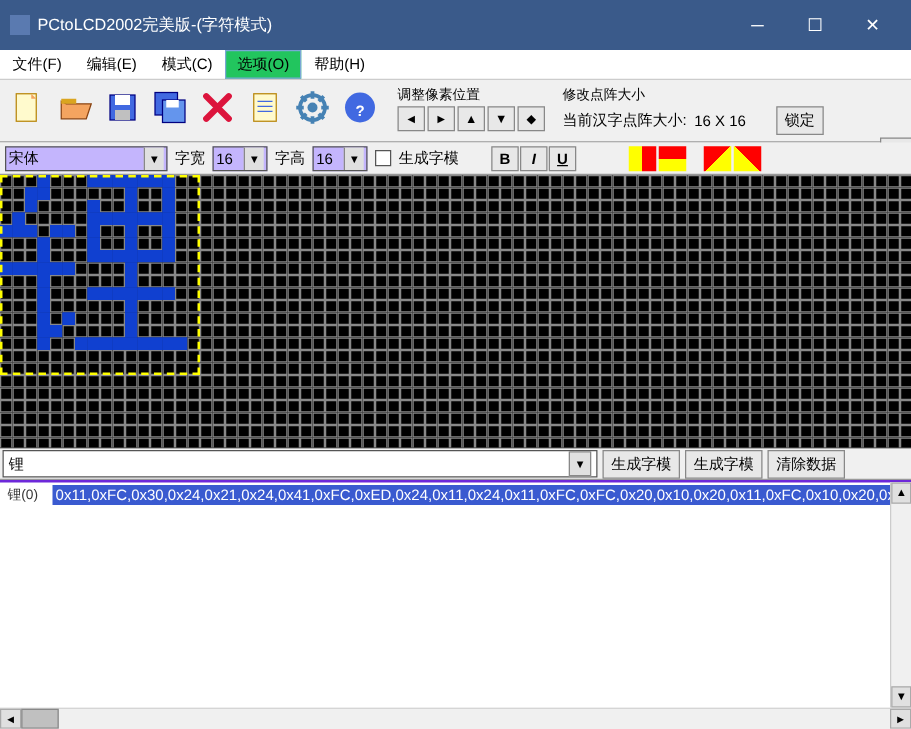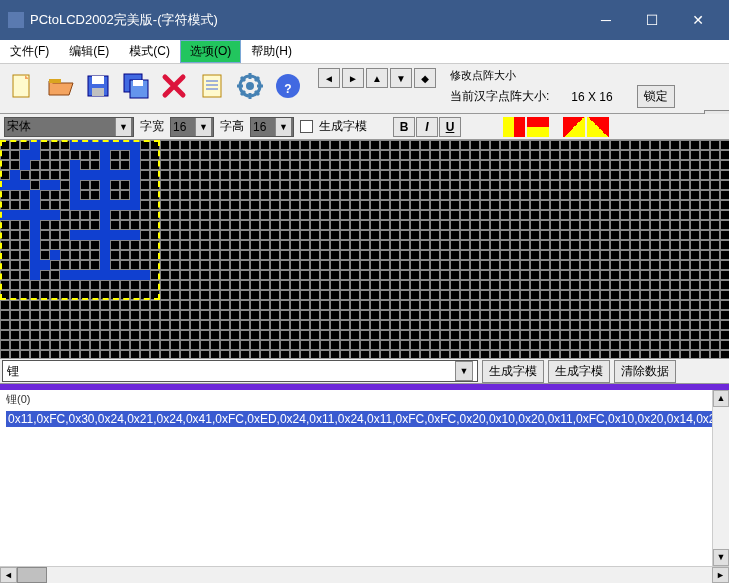--- a/index.html
+++ b/index.html
@@ -19,36 +19,36 @@
 .tgroup{display:flex;flex-direction:column;gap:2px;padding:2px 4px;font-size:11px}
 .tgroup .lbl{font-size:11px;white-space:nowrap}
 .tgroup .row{display:flex;align-items:center;gap:2px}
 .smallbtn{width:22px;height:20px;border:1px solid #888;background:#e8e8e8;display:flex;align-items:center;justify-content:center;font-size:10px}
 .numinput{width:24px;height:18px;border:1px solid #888;background:#fff;padding:0 2px;font-size:11px}
 .spin{width:14px;height:18px;background:#e0e0e0;border:1px solid #888;display:flex;flex-direction:column}
 .spin div{flex:1;font-size:6px;text-align:center;line-height:8px}
 .btn{border:1px solid #888;background:#e8e8e8;padding:2px 6px;font-size:12px;cursor:default}
 .row2{background:#f0f0f0;height:26px;display:flex;align-items:center;padding:2px 4px;gap:6px;border-bottom:1px solid #999}
 .row2 .lbl{font-size:12px}
-.select{border:1px solid #555;background:#737373;height:20px;padding:0 2px;display:flex;align-items:center}
+.select{border:1px solid #555;background:#c4b5fd;height:20px;padding:0 2px;display:flex;align-items:center}
 .select .arrow{width:16px;height:18px;background:#e0e0e0;border-left:1px solid #888;margin-left:auto;text-align:center;font-size:9px;line-height:18px}
 .fontsel{width:130px}
 .smallsel{width:44px}
 .chk{width:13px;height:13px;border:1px solid #555;background:#fff}
 .fmtbtns{display:flex;gap:1px}
 .fmtbtn{width:22px;height:20px;border:1px solid #888;background:#e8e8e8;text-align:center;line-height:18px;font-weight:bold;font-size:12px}
 .canvas-area{flex:0 0 auto;height:218px;background:#000;position:relative;overflow:hidden}
 .pixgrid{display:grid;grid-template-columns:repeat(73,10px);grid-auto-rows:10px}
 .px{width:10px;height:10px;background:#000;border:1px solid #888}
 .px.on{background:#1040d0;border-color:#1040d0}
 .sel-box{position:absolute;border:2px dashed #ff0;pointer-events:none}
 .input-row{background:#f0f0f0;height:26px;display:flex;align-items:center;padding:2px;gap:4px;border-top:1px solid #999;border-bottom:1px solid #999}
 .char-input{flex:0 0 476px;height:22px;border:1px solid #555;background:#fff;display:flex;align-items:center;padding:0 4px}
 .char-input .arrow{width:18px;height:20px;background:#e0e0e0;border:1px solid #888;margin-left:auto;text-align:center;font-size:9px;line-height:18px}
-.output-area{flex:1;background:#fff;display:flex;flex-direction:column;border-top:6px solid #6d28d9;position:relative}
+.output-area{flex:1;background:#fff;display:flex;flex-direction:row;border-top:2px solid #6d28d9;position:relative}
 .output-header{padding:2px 6px;font-size:11px;color:#333}
 .output-text{flex:1;padding:2px 6px;font-size:10px;font-family:monospace;color:#fff;overflow:hidden}
 .output-text .hexline{background:#3a5ad0;color:#fff;padding:1px 2px;display:inline-block;white-space:nowrap}
 .vscroll{position:absolute;right:0;top:0;width:17px;height:100%;background:#f0f0f0;border-left:1px solid #ccc}
 .vscroll .arr{height:17px;background:#e0e0e0;border:1px solid #aaa;text-align:center;font-size:9px;line-height:15px}
 .hscroll{height:17px;background:#f0f0f0;border-top:1px solid #ccc;display:flex}
 .hscroll .arr{width:17px;background:#e0e0e0;border:1px solid #aaa;text-align:center;font-size:9px;line-height:15px}
 .hscroll .thumb{width:30px;background:#c0c0c0;border:1px solid #888}
 .hscroll .track{flex:1}
 .coloricons{display:flex;gap:2px}
@@ -123,37 +123,38 @@
       </div>
     <div class="tbicon">
         <svg viewBox="0 0 30 30">
           <circle cx="15" cy="15" r="12" fill="#4169e1"></circle>
           <text x="15" y="22" text-anchor="middle" fill="#fff" font-size="20" font-weight="bold">?</text>
         </svg>
       </div>
   </div>
   <div class="vsep"></div>
   <div class="tgroup">
+    <div class="lbl">调整像素位置</div>
     <div class="row">
       <div class="smallbtn">◄</div>
       <div class="smallbtn">►</div>
       <div class="smallbtn">▲</div>
       <div class="smallbtn">▼</div>
       <div class="smallbtn">◆</div>
     </div>
   </div>
   <div class="vsep"></div>
   <div class="tgroup">
     <div class="row">
       <span class="lbl">修改点阵大小</span>
       <span style="flex:1"></span>
     </div>
     <div class="row" style="font-size:10px">
       <span>当前汉字点阵大小:</span>
-      <span style="margin-left:20px">16 X 16</span>
+      <span style="margin-left:4px">16 X 16</span>
       <span style="width:20px"></span>
       <span class="btn">锁定</span>
     </div>
     <div class="row">
       <span class="smallbtn">◄</span>
       <input class="numinput" value="0" style="">
       <div class="spin">
           <div>▲</div>
           <div>▼</div>
         </div>

